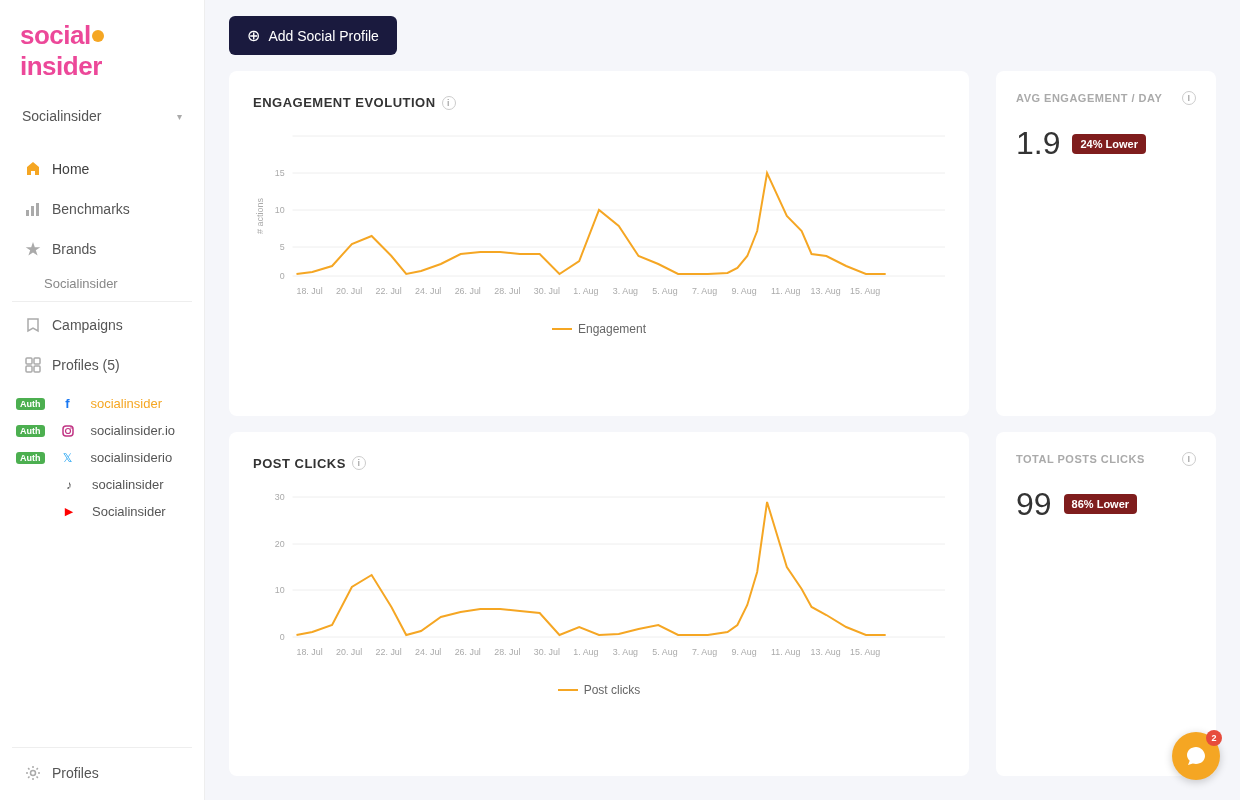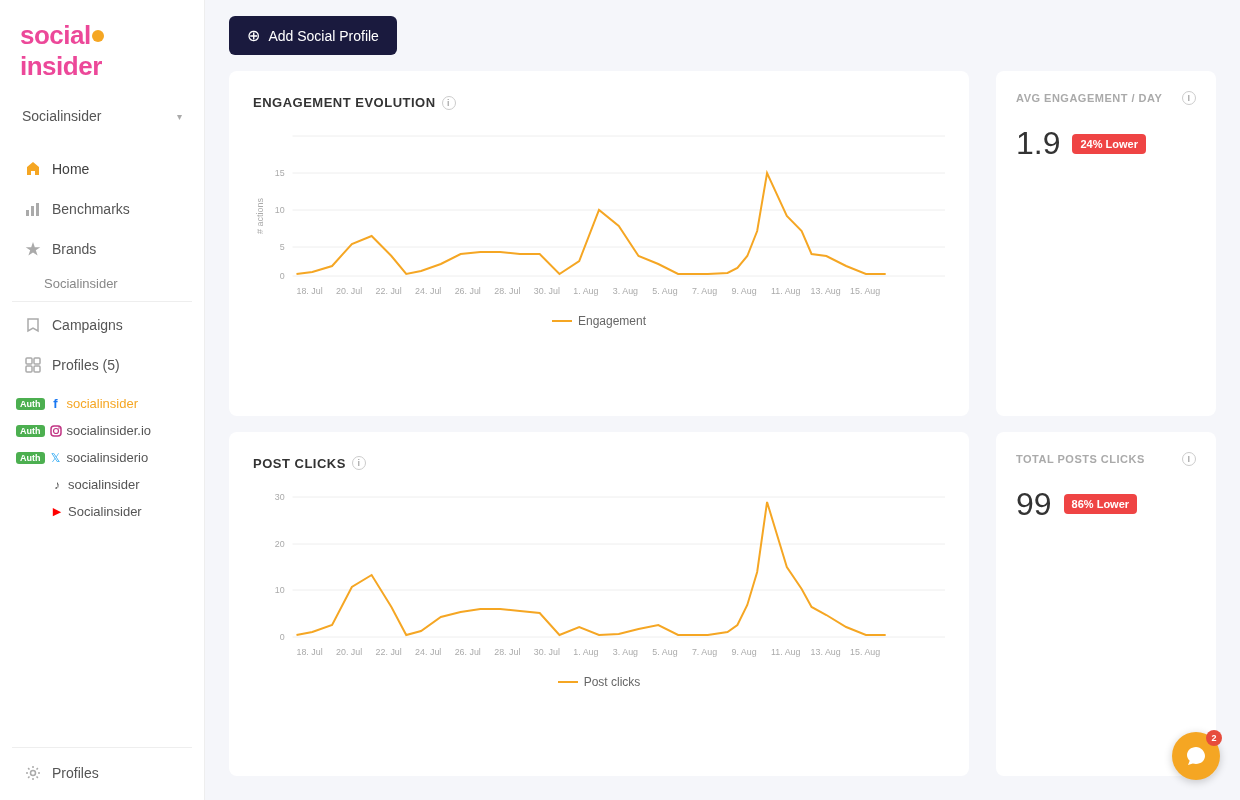--- a/index.html
+++ b/index.html
@@ -69,21 +69,21 @@
       padding: 6px 16px 6px 44px;
       font-size: 13px;
       color: #888;
       cursor: pointer;
     }
 
     .profiles-section { margin-top: 4px; }
     .profile-item {
       display: flex;
       align-items: center;
-      gap: 4px;
+      gap: 16px;
       padding: 6px 12px 6px 16px;
       font-size: 12px;
       color: #555;
       cursor: pointer;
     }
     .auth-badge {
       font-size: 9px;
       padding: 1px 4px;
       border-radius: 3px;
       color: #fff;
@@ -199,33 +199,33 @@
       align-items: center;
       gap: 12px;
     }
     .stat-badge {
       font-size: 11px;
       padding: 4px 8px;
       border-radius: 4px;
       color: #fff;
       font-weight: 600;
     }
-    .stat-badge.dark { background: #ef4444; }
+    .stat-badge.dark { background: #7f1d1d; }
 
     
     .chart-wrapper {
       position: relative;
       height: 180px;
     }
     .chart-legend {
       display: flex;
       align-items: center;
       justify-content: center;
       gap: 6px;
-      margin-top: 8px;
+      margin-top: 16px;
       font-size: 12px;
       color: #666;
     }
     .legend-line {
       width: 20px;
       height: 2px;
       background: #f5a623;
       display: inline-block;
     }
     .axis-text {

